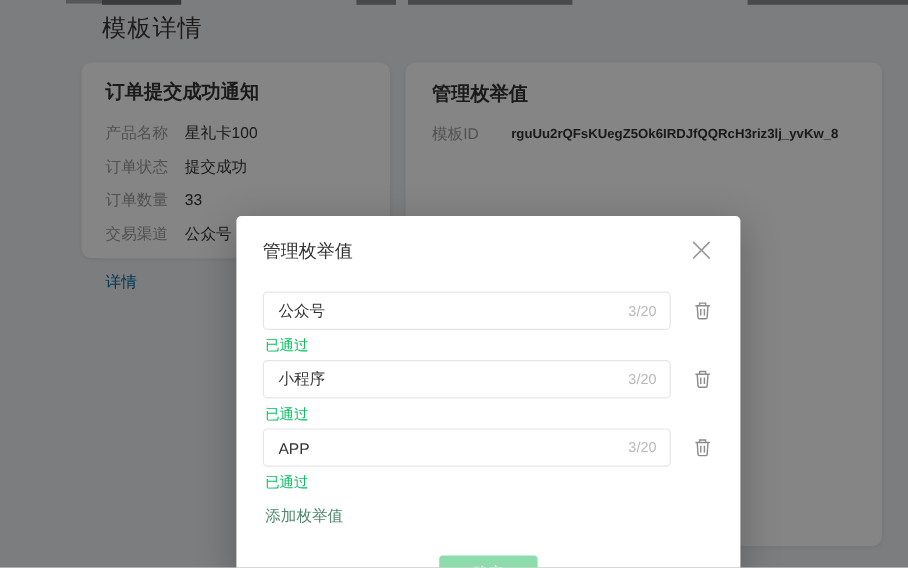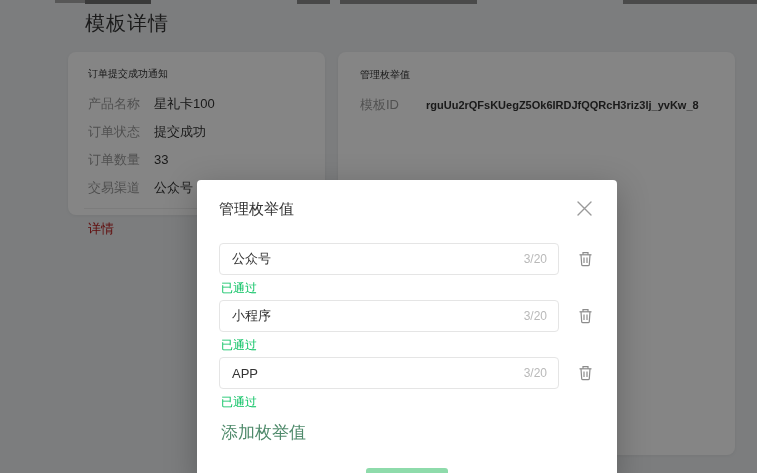--- a/index.html
+++ b/index.html
@@ -21,27 +21,27 @@
     letter-spacing:1px;
   }
 
   .card {
     position:absolute; background:#fff; border-radius:8px;
     box-shadow:0 1px 4px rgba(0,0,0,0.06);
   }
   .card-left  { left:68px;  top:52px; width:257px; height:163px; padding:15px 20px; }
   .card-right { left:338px; top:52px; width:397px; height:403px; padding:16px 22px; }
 
-  .card-title { font-size:10px; color:#333; font-weight:400; margin-bottom:13px; }
+  .card-title { font-size:16px; color:#333; font-weight:700; margin-bottom:13px; }
   .field-row  { display:flex; margin-bottom:8px; font-size:13px; line-height:20px; }
   .field-label{ width:66px; color:#9b9b9b; flex:none; }
   .field-value{ color:#333; font-weight:500; white-space:nowrap; }
   .card-right .field-value { font-weight:600; font-size:11px; }
   .card-divider { border:none; border-top:1px solid #ededed; margin:10px -4px 10px -4px; }
-  .detail-link { font-size:13px; color:#b91c1c; font-weight:500; }
+  .detail-link { font-size:13px; color:#0369a1; font-weight:500; }
 
   .overlay { position:absolute; inset:0; background:rgba(0,0,0,0.48); }
 
   .modal {
     position:absolute; left:197px; top:144px; width:420px; height:301px;
     background:#fff; border-radius:4px; box-shadow:0 8px 32px rgba(0,0,0,0.25);
     padding:18px 22px 0 22px;
     margin-top:36px;
   }
   .modal-header { display:flex; justify-content:space-between; align-items:flex-start; margin-bottom:24px; }
@@ -55,21 +55,21 @@
     padding:0 46px 0 12px; font-size:13px; color:#333; outline:none;
     font-family:inherit; background:#fff;
   }
   .char-counter {
     position:absolute; right:12px; top:50%; transform:translateY(-50%);
     font-size:12px; color:#b9b9b9;
   }
   .trash-btn { background:none; border:none; cursor:pointer; margin-left:17px; padding:2px; line-height:0; }
 
   .status-link { display:inline-block; font-size:12px; margin:5px 0 3px 2px; text-decoration:none;text-align:right; }
-  .add-link { display:inline-block; font-size:17px; margin:7px 0 0 2px; text-decoration:none; cursor:pointer; }
+  .add-link { display:inline-block; font-size:13px; margin:7px 0 0 2px; text-decoration:none; cursor:pointer; }
 
   .modal-footer { display:flex; justify-content:center; gap:20px; margin-top:24px; }
   .btn {
     min-width:61px; height:29px; border-radius:3px; font-size:13px;
     font-family:inherit; cursor:pointer; padding:0 28px;
   }
   .btn-confirm { background:#8edbab; color:rgba(255,255,255,0.75); border:none; }
   .btn-cancel  { background:#f4f4f4; color:#333; border:1px solid #e3e3e3; }
 </style>
 </head>

